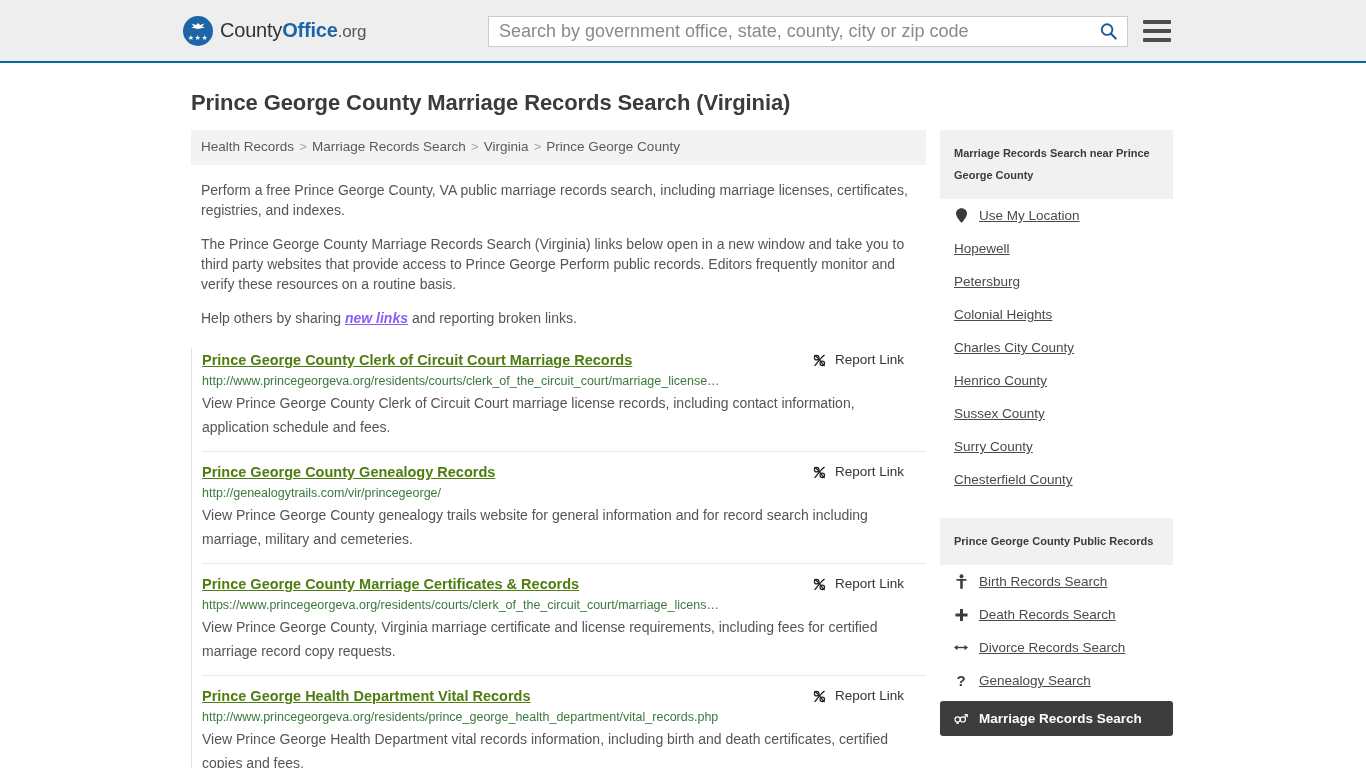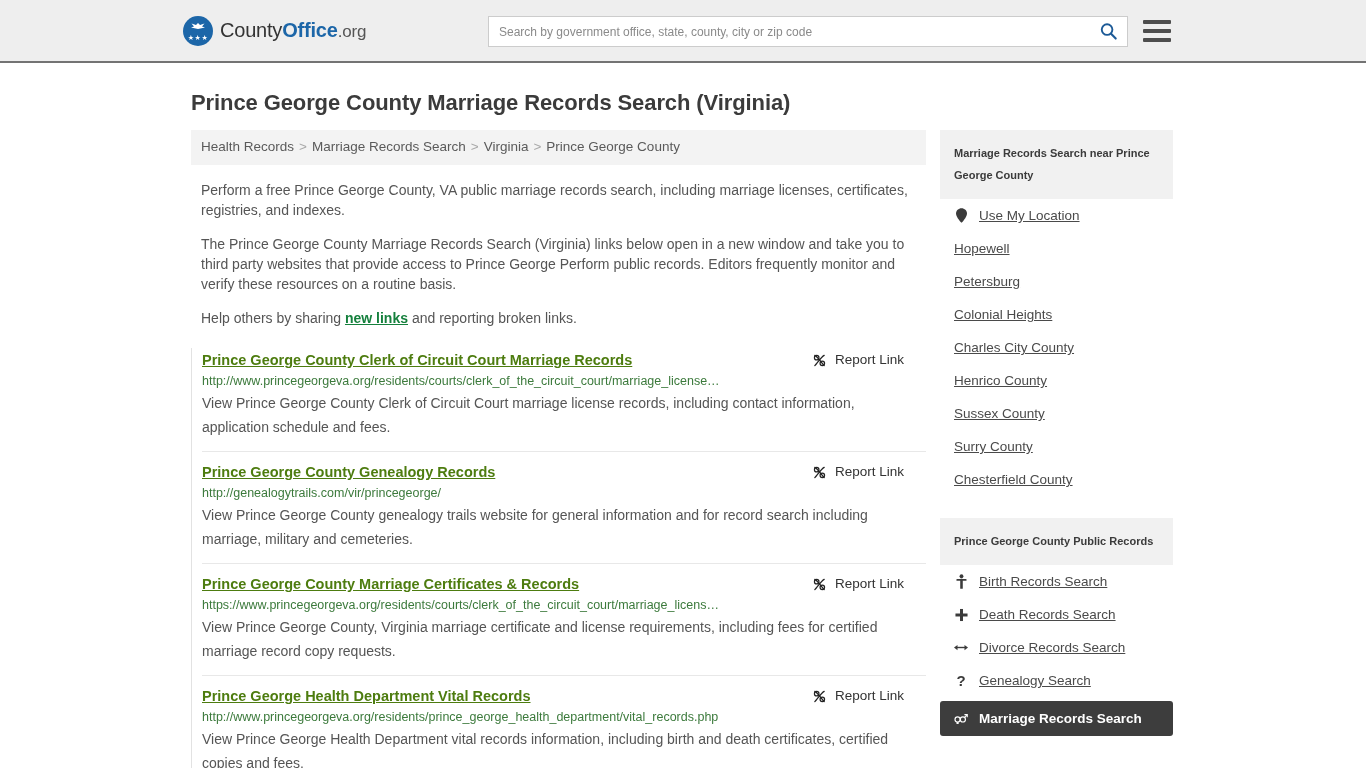--- a/index.html
+++ b/index.html
@@ -12,21 +12,21 @@
     font-family: "Liberation Sans", sans-serif;
     -webkit-font-smoothing: antialiased;
   }
 
   
   .header {
     position: relative;
     width: 1366px;
     height: 63px;
     background: #eeeeee;
-    border-bottom: 2px solid #737373;
+    border-bottom: 2px solid #0369a1;
   }
   .header-inner {
     position: relative;
     width: 1000px;
     margin: 0 auto;
     height: 61px;
     display: flex;
     align-items: center;
   }
   .logo {
@@ -80,21 +80,21 @@
     align-items: center;
     background: #ffffff;
     border: 1px solid #cccccc;
   }
   .search-input {
     flex: 1;
     border: none;
     outline: none;
     height: 32px;
     padding: 0 10px;
-    font-size: 12px;
+    font-size: 18px;
     color: #333333;
     font-family: "Liberation Sans", sans-serif;
     background: transparent;
   }
   .search-input::placeholder { color: #8a8a8a; opacity: 1; }
   .search-btn {
     width: 38px; height: 29px;
     background: transparent;
     border: none;
     cursor: pointer;
@@ -159,23 +159,24 @@
   
   .intro { padding: 0 10px; }
   .intro p {
     font-size: 14px;
     line-height: 20px;
     color: #555555;
     margin: 14px 0 0 0;
   }
   .intro p:first-child { margin-top: 15px; }
   .intro a {
-    color: #15803d;
+    color: #8b5cf6;
     text-decoration: underline;
     font-weight: bold;
+    font-style: italic;
   }
 
   
   .results {
     margin-top: 20px;
     border-left: 1px solid #e2e2e2;
     padding-left: 10px;
   }
   .result {
     padding: 10px 0 12px 0;

